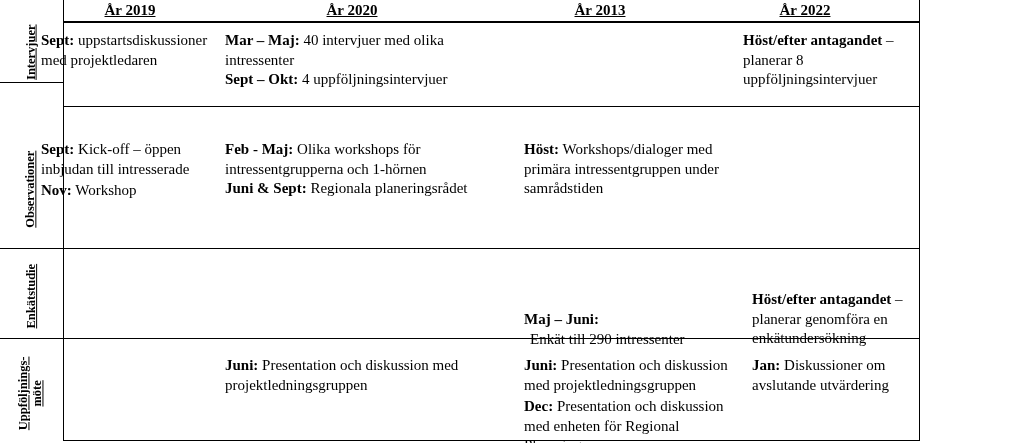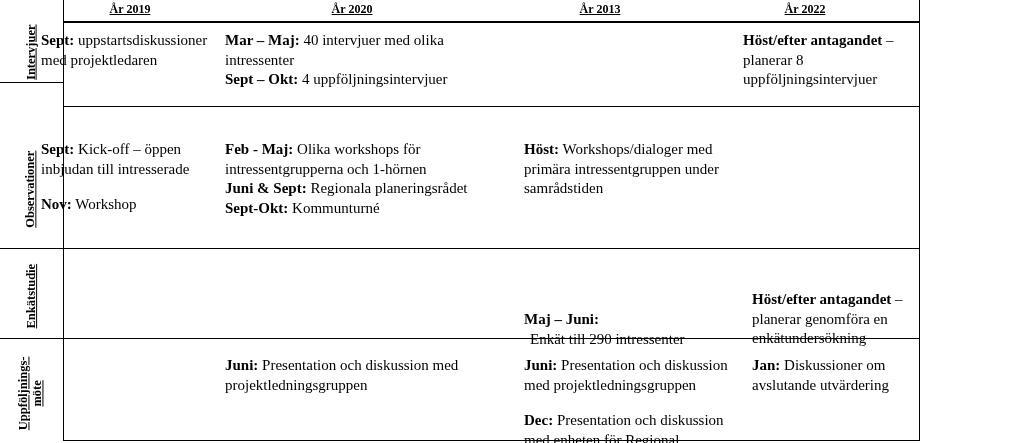--- a/index.html
+++ b/index.html
@@ -38,21 +38,21 @@
     top: 21px;
     width: 857px;
     height: 1.5px;
     background: #000000;
   }
   
   .col-head {
     position: absolute;
     top: 2px;
     font-weight: bold;
-    font-size: 12px;
+    font-size: 15px;
     text-align: center;
     text-decoration: underline;
     white-space: nowrap;
   }
   #col-head-0 { left: 40px;  width: 180px; }
   #col-head-1 { left: 257px; width: 190px; }
   #col-head-2 { left: 510px; width: 180px; }
   #col-head-3 { left: 715px; width: 180px; }
 
   
@@ -98,21 +98,21 @@
   
   .cell {
     position: absolute;
     font-size: 15px;
     line-height: 1.30;
   }
   .cell p {
     margin: 0 0 0 0;
   }
   .cell p + p.gap {
-    margin-top: 16px;
+    margin-top: 2px;
   }
   .lbl { font-weight: bold; }
 </style>
 </head>
 <body>
 
 <div id="sheet">
 
   <div class="col-head" id="col-head-0">År 2019</div>
   <div class="col-head" id="col-head-1">År 2020</div>
@@ -159,21 +159,20 @@
   </div>
 
   <div class="cell" style="left:41px; top:140px; width:185px;">
     <p><span class="lbl">Sept:</span><span> Kick-off – öppen inbjudan till intresserade</span></p>
     <p class="gap"><span class="lbl">Nov:</span><span> Workshop</span></p>
   </div>
 
   <div class="cell" style="left:225px; top:140px; width:275px;">
     <p><span class="lbl">Feb - Maj:</span><span> Olika workshops för intressentgrupperna och 1-hörnen</span></p>
     <p><span class="lbl">Juni &amp; Sept:</span><span> Regionala planeringsrådet</span></p>
-    <p><span class="lbl">Sept-Okt:</span><span> Kommunturné</span></p>
   </div>
 
   <div class="cell" style="left:524px; top:140px; width:205px;">
     <p><span class="lbl">Höst:</span><span> Workshops/dialoger med primära intressentgruppen under samrådstiden</span></p>
   </div>
 
   <div class="cell" style="left:743px; top:140px; width:175px;"></div>
 
   <div class="cell" style="left:41px; top:290px; width:182px;"></div>
   <div class="cell" style="left:225px; top:290px; width:270px;"></div>

